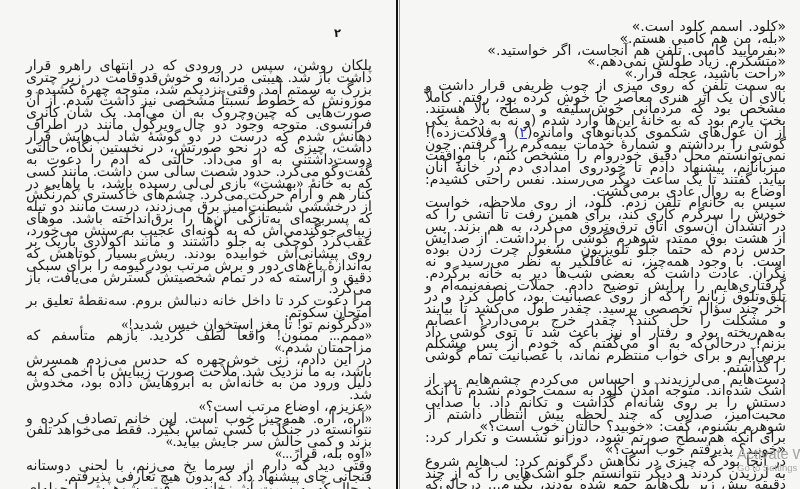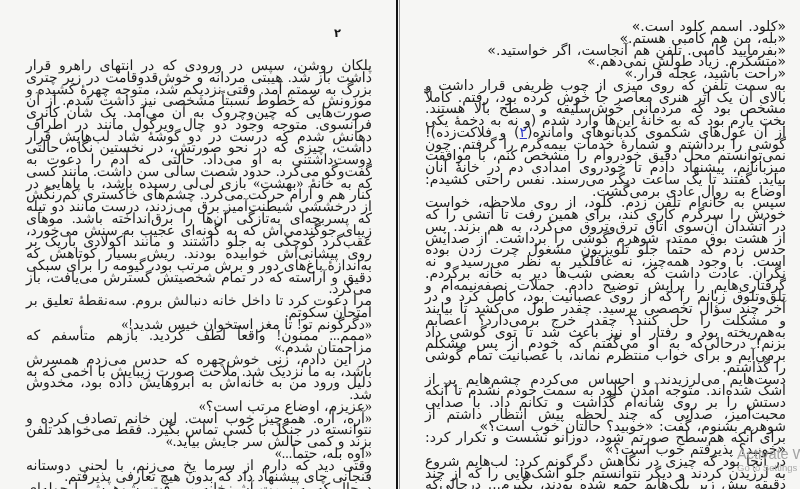--- a/index.html
+++ b/index.html
@@ -99,21 +99,21 @@
   <section class="page page-left">
     <div class="page-number">۲</div>
     <div class="text-block">
       <p>پلکان روشن، سپس در ورودی که در انتهای راهرو قرار داشت باز شد. هیبتی مردانه و خوش‌قدوقامت در زیر چتری بزرگ به سمتم آمد. وقتی نزدیکم شد، متوجه چهرهٔ کشیده و موزونش که خطوط نسبتاً مشخصی نیز داشت شدم. از آن صورت‌هایی که چین‌وچروک به آن می‌آمد. یک شان کانری فرانسوی. متوجه وجود دو چال ویرگول مانند در اطراف دهانش شدم که درست در دو گوشهٔ شاد لب‌هایش قرار داشت، چیزی که در نحو صورتش، در نخستین نگاه، حالتی دوست‌داشتنی به او می‌داد. حالتی که آدم را دعوت به گفت‌وگو می‌کرد. حدود شصت سالی سن داشت. مانند کسی که به خانهٔ «بهشت» بازی لی‌لی رسیده باشد، با پاهایی در کنار هم و آرام حرکت می‌کرد. چشم‌های خاکستری کم‌رنگش از درخششی شیطنت‌آمیز برق می‌زدند، درست مانند دو تیله که پسربچه‌ای به‌تازگی آن‌ها را برق‌انداخته باشد. موهای زیبای جوگندمی‌اش که به گونه‌ای عجیب به سنش می‌خورد، عقب‌گرد کوچکی به جلو داشتند و مانند آکولادی باریک بر روی پیشانی‌اش خوابیده بودند. ریش بسیار کوتاهش که به‌اندازهٔ باغ‌های دور و برش مرتب بود، گیومه را برای سبکی دقیق و آراسته که در تمام شخصیتش گسترش می‌یافت، باز می‌کرد.</p>
       <p>مرا دعوت کرد تا داخل خانه دنبالش بروم. سه‌نقطهٔ تعلیق بر امتحان سکوتم.</p>
       <p>«دگرگونم تو! تا مغز استخوان خیس شدید!»</p>
       <p>«ممم... ممنون! واقعاً لطف کردید. بازهم متأسفم که مزاحمتان شدم.»</p>
       <p>در این دادم، زنی خوش‌چهره که حدس می‌زدم همسرش باشد، به ما نزدیک شد. ملاحت صورت زیبایش با اخمی که به دلیل ورود من به خانه‌اش به ابروهایش داده بود، مخدوش شد.</p>
       <p>«عزیزم، اوضاع مرتب است؟»</p>
       <p>«آره، آره. همه‌چیز خوب است. این خانم تصادف کرده و نتوانسته در جنگل با کسی تماس بگیرد. فقط می‌خواهد تلفن بزند و کمی حالش سر جایش بیاید.»</p>
-      <p>«اوه بله، حتماً...»</p>
+      <p>«اوه بله، قرارً...»</p>
       <p>وقتی دید که دارم از سرما یخ می‌زنم، با لحنی دوستانه فنجانی چای پیشنهاد داد که بدون هیچ تعارفی پذیرفتم.</p>
       <p>درحالی‌که به سمت آشپزخانه می‌رفت، شوهرش با حوله‌ای در دست از پله‌ها پایین می‌آمد.</p>
       <p>«ممنونم آقا، خیلی لطف کردید.»</p>
     </div>
   </section>
 
   <div class="gutter"></div>
 
   <section class="page page-right">
     <div class="text-block">

